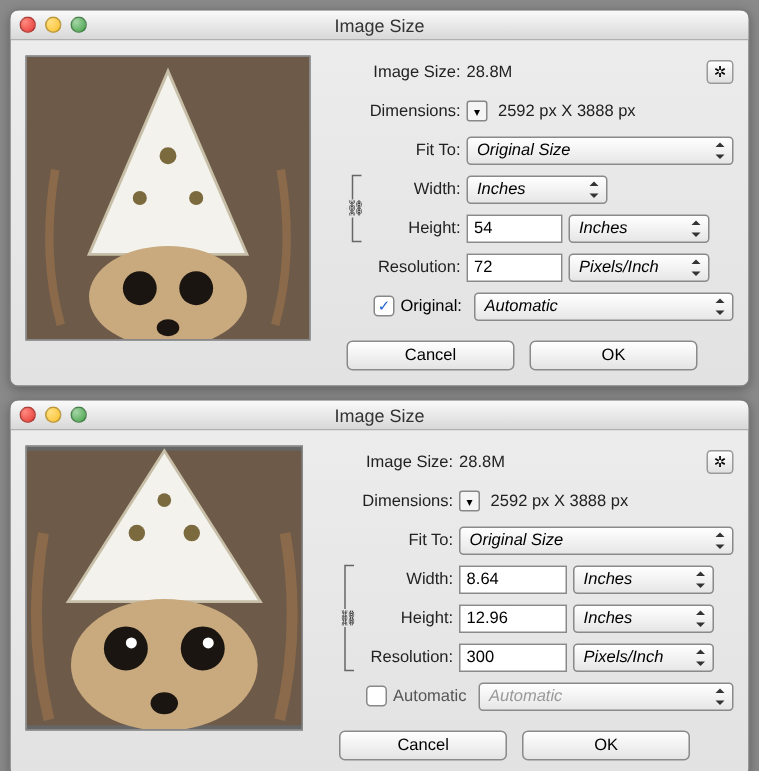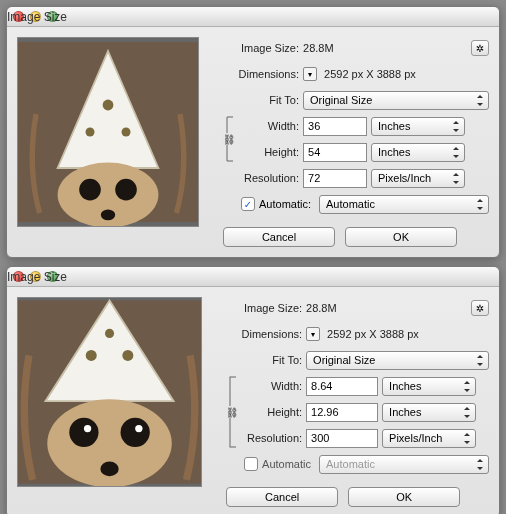--- a/index.html
+++ b/index.html
@@ -4,33 +4,33 @@
 <style>
   * { box-sizing: border-box; margin: 0; padding: 0; }
   body { font-family: "Lucida Grande", sans-serif; font-size: 11px; background: #8a8a8a; width: 506px; height: 514px; padding: 6px; }
   .dialog { background: linear-gradient(#ededed,#e2e2e2); border: 1px solid #7a7a7a; border-radius: 6px; margin-bottom: 8px; box-shadow: 0 2px 8px rgba(0,0,0,0.3); }
   .titlebar { height: 20px; display: flex; align-items: center; padding: 0 6px; background: linear-gradient(#fafafa,#d8d8d8); border-bottom: 1px solid #b0b0b0; border-radius: 6px 6px 0 0; position: relative; }
   .traffic { display: flex; gap: 6px; }
   .tl { width: 11px; height: 11px; border-radius: 50%; border: 1px solid rgba(0,0,0,0.25); }
   .tl.red { background: radial-gradient(circle at 30% 30%, #ff8a80, #e53935); }
   .tl.yel { background: radial-gradient(circle at 30% 30%, #ffe082, #fbc02d); }
   .tl.grn { background: radial-gradient(circle at 30% 30%, #a5d6a7, #43a047); }
-  .title { position: absolute; left: 0; right: 0; text-align: left; font-size: 12px; color: #333; pointer-events: none; }
+  .title { position: absolute; left: 0; right: 0; text-align: center; font-size: 12px; color: #333; pointer-events: none; }
   .body { display: flex; padding: 10px; gap: 24px; }
   .preview { width: 190px; height: 190px; background: #666; border: 1px solid #888; display:flex; align-items:center; justify-content:center; overflow:hidden; }
   .preview svg { width:100%; height:100%; }
   .controls { flex: 1; display: flex; flex-direction: column; gap: 4px; }
   .row { display: flex; align-items: center; gap: 4px; height: 22px; }
   .lbl { text-align: right; width: 76px; color: #222; }
   .val { color: #222; }
   .gear { margin-left: auto; width: 18px; height: 16px; display:flex; align-items:center; justify-content:center; border:1px solid #999; border-radius:3px; background:linear-gradient(#fff,#e0e0e0); font-size:10px; }
   .disclosure { width:14px; height:14px; border:1px solid #888; border-radius:2px; background:#f5f5f5; display:inline-flex; align-items:center; justify-content:center; font-size:8px; margin-right:3px; }
   .input { width: 64px; height: 19px; border: 1px solid #8a8a8a; background: #fff; padding: 0 4px; font-size: 11px; }
   .input.wide { width: 72px; }
-  .select { height: 19px; border: 1px solid #8a8a8a; border-radius: 3px; background: linear-gradient(#fff,#e6e6e6); padding: 0 16px 0 6px; font-size: 11px; position: relative; display:inline-flex; align-items:center; min-width: 94px; }
+  .select { height: 19px; border: 1px solid #8a8a8a; border-radius: 3px; background: linear-gradient(#fff,#e6e6e6); padding: 0 16px 0 6px; font-size: 11px; position: relative; display:inline-flex; align-items:center; min-width: 94px; font-style: italic; }
   .select.wide { min-width: 170px; flex:1; }
   .select::after { content: ""; position: absolute; right: 5px; top: 3px; width: 0; height: 0; border-left: 3px solid transparent; border-right: 3px solid transparent; border-bottom: 3px solid #333; }
   .select::before { content: ""; position: absolute; right: 5px; bottom: 3px; width: 0; height: 0; border-left: 3px solid transparent; border-right: 3px solid transparent; border-top: 3px solid #333; }
   .select.disabled { color:#999; }
   .linkicon { width: 12px; height: 12px; display:flex; align-items:center; justify-content:center; font-size:10px; }
   .linkbracket { width: 12px; align-self: stretch; display:flex; flex-direction: column; justify-content: center; align-items: center; position: relative; }
   .bracket-svg { position:absolute; left:0; top:0; width:12px; height:100%; }
   .checkbox { width: 14px; height: 14px; border: 1px solid #888; border-radius: 3px; background: #fff; display:inline-flex; align-items:center; justify-content:center; font-size:10px; color:#1a5fd0; }
   .btnrow { display: flex; gap: 10px; justify-content: flex-start; padding-top: 8px; }
   .btn { height: 20px; min-width: 112px; border: 1px solid #8a8a8a; border-radius: 4px; background: linear-gradient(#fff,#e4e4e4); font-size: 11px; }
@@ -85,21 +85,20 @@
       <div class="grp">
         <div class="linkbracket">
           <svg class="bracket-svg" viewBox="0 0 12 48" preserveAspectRatio="none">
               <path d="M10 2 H4 V46 H10 M4 24 H0" stroke="#666" fill="none"></path>
             </svg>
           <span class="linkicon" style="position:relative;z-index:1;background:#e6e6e6;">⛓</span>
         </div>
         <div class="fields">
           <div class="row">
             <span class="lbl" style="width:64px">Width:</span>
-            <input class="input" value="36" style="">
             <span class="select">
                 <span>Inches</span>
               </span>
           </div>
           <div class="row">
             <span class="lbl" style="width:64px">Height:</span>
             <input class="input" value="54" style="">
             <span class="select">
                 <span>Inches</span>
               </span>
@@ -109,21 +108,21 @@
       <div class="row">
         <span class="lbl">Resolution:</span>
         <input class="input" value="72" style="">
         <span class="select">
             <span>Pixels/Inch</span>
           </span>
       </div>
       <div class="row">
         <span style="width:14px"></span>
         <span class="checkbox">✓</span>
-        <span>Automatic:</span>
+        <span>Original:</span>
         <span class="select wide" style="margin-left:4px">
             <span>Automatic</span>
           </span>
       </div>
       <div class="btnrow">
         <button class="btn">Cancel</button>
         <button class="btn">OK</button>
       </div>
     </div>
   </div>

